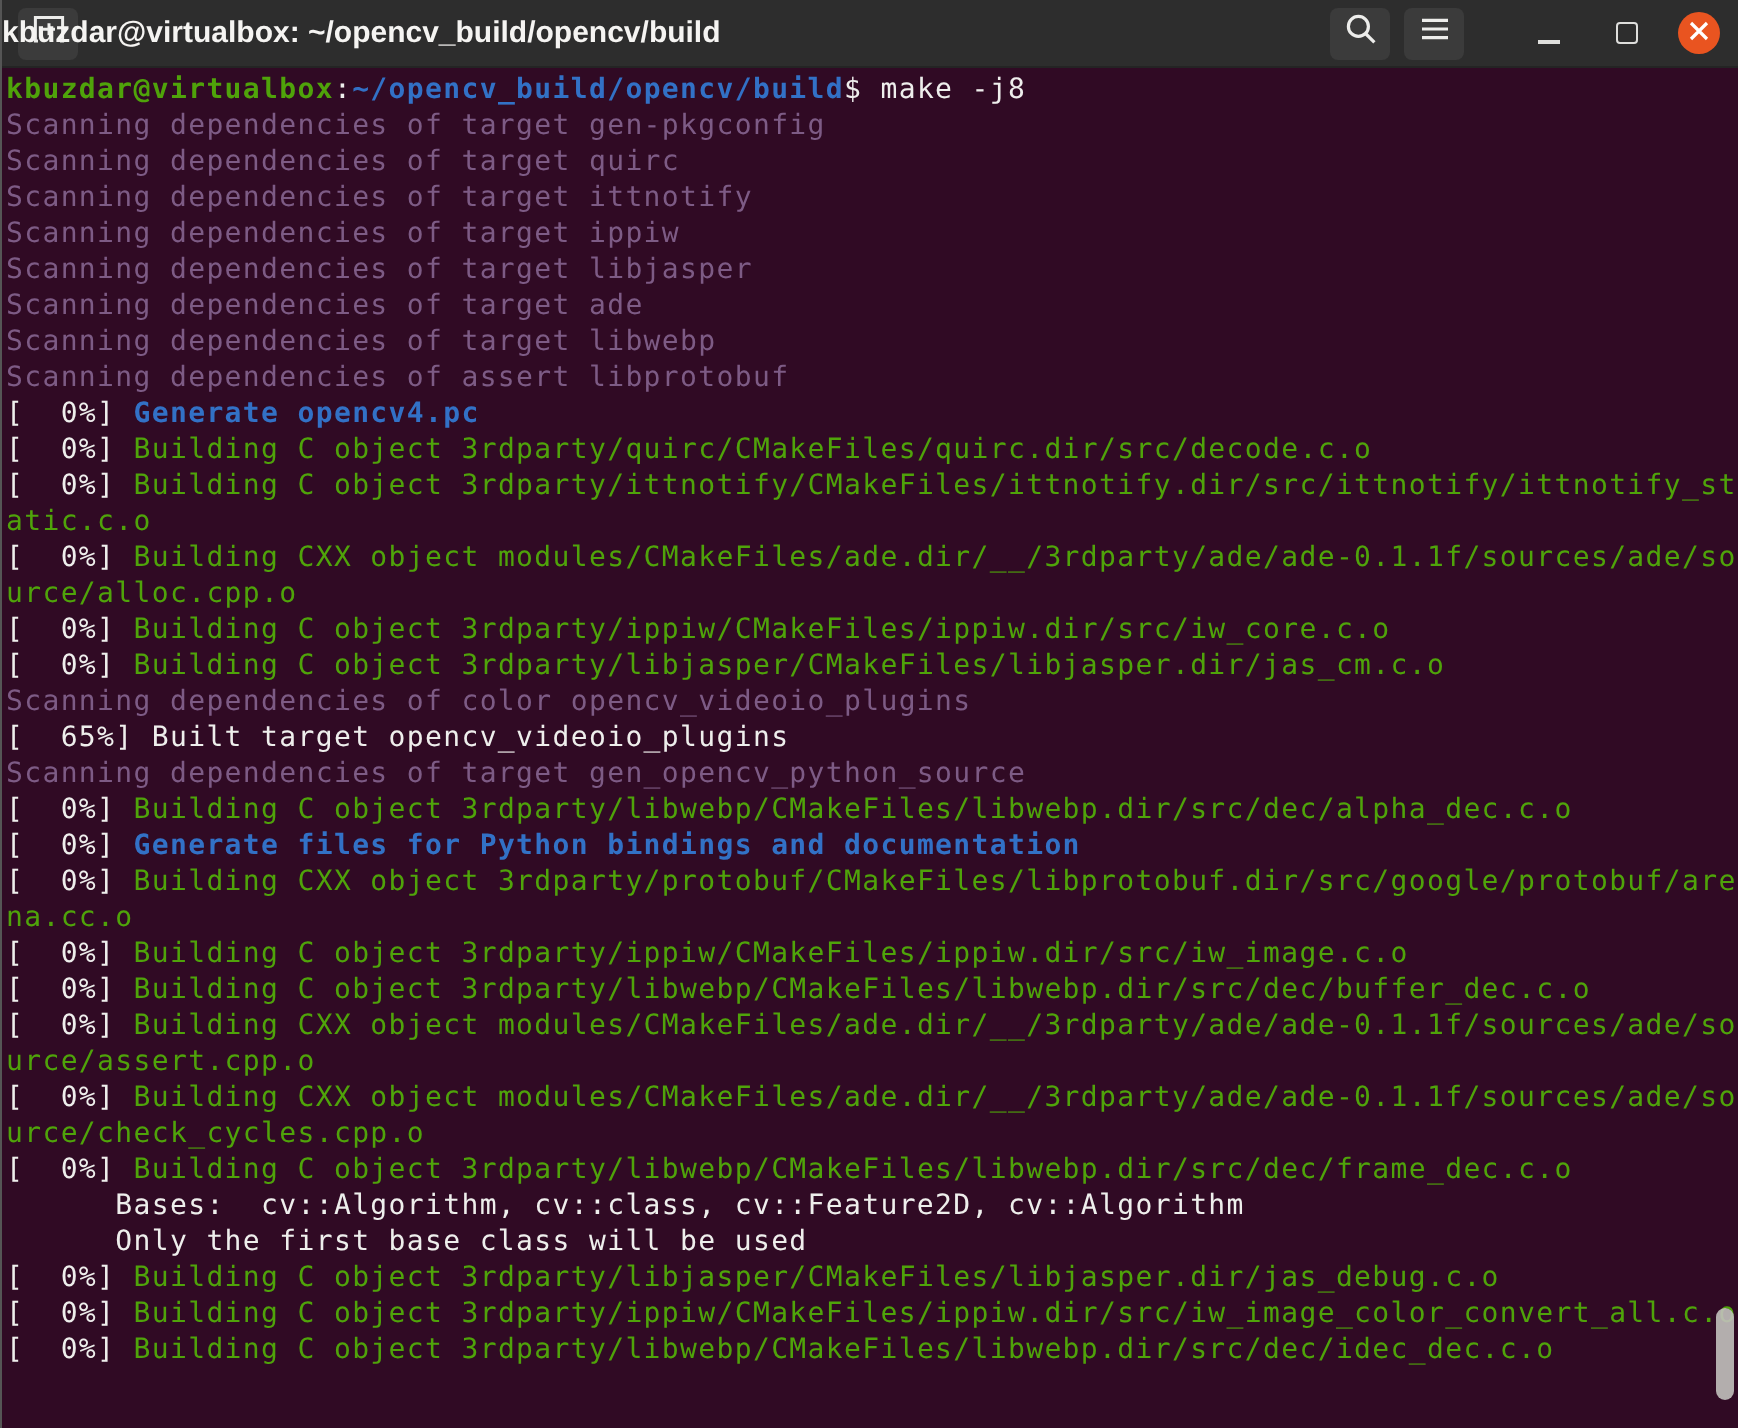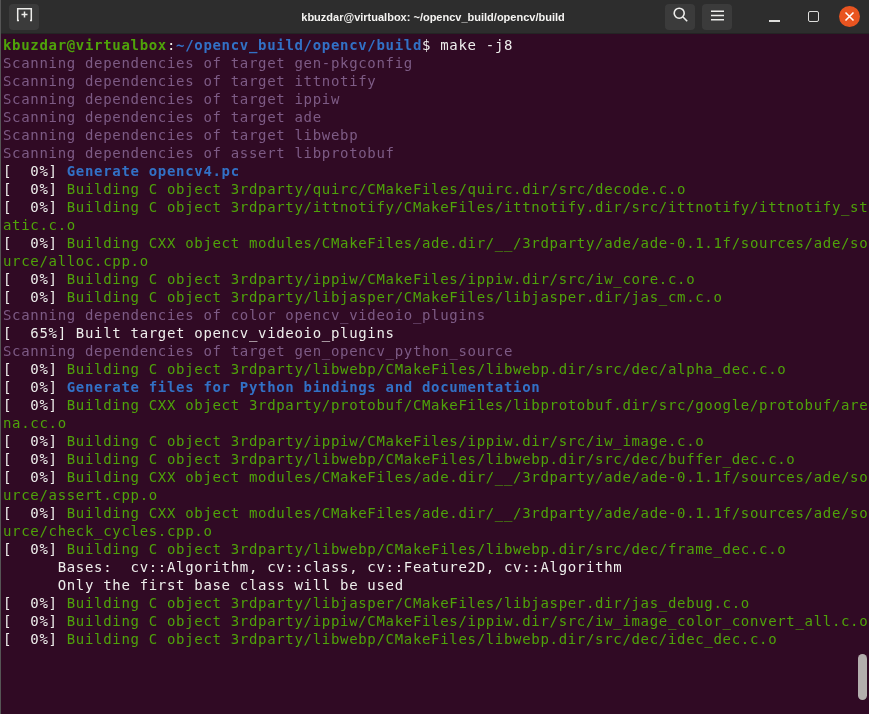--- a/index.html
+++ b/index.html
@@ -25,22 +25,22 @@
     height:34px;background:var(--titlebar-bg);
     display:flex;align-items:center;position:relative;
     border-bottom:1px solid #242424;
   }
   .tb-btn{
     width:30px;height:26px;border-radius:4px;background:var(--titlebar-btn-bg);
     display:flex;align-items:center;justify-content:center;flex:0 0 auto;
   }
   .newtab-btn{margin-left:8px;}
   .tb-title{
-    position:absolute;left:0;right:4px;text-align:center;
-    color:#f5f4f2;font-weight:bold;font-size:11px;pointer-events:none;
+    position:absolute;left:0;right:4px;text-align:left;
+    color:#f5f4f2;font-weight:bold;font-size:15px;pointer-events:none;
   }
   .tb-right{
     margin-left:auto;display:flex;align-items:center;height:34px;
     padding-right:9px;
   }
   .search-btn{margin-right:7px;}
   .menu-btn{margin-right:16px;}
   .win-ctl{
     width:26px;height:26px;display:flex;align-items:center;justify-content:center;
     margin-left:13px;
@@ -117,22 +117,24 @@
           </svg>
         </span>
       </div>
     </div>
   </div>
 
   <div class="terminal">
     <div>
         <div class="trow"><span class="seg-gb">kbuzdar@virtualbox</span><span class="seg-w">:</span><span class="seg-bb">~/opencv_build/opencv/build</span><span class="seg-w">$ make -j8</span></div>
         <div class="trow"><span class="seg-m">Scanning dependencies of target gen-pkgconfig</span></div>
+        <div class="trow"><span class="seg-m">Scanning dependencies of target quirc</span></div>
         <div class="trow"><span class="seg-m">Scanning dependencies of target ittnotify</span></div>
         <div class="trow"><span class="seg-m">Scanning dependencies of target ippiw</span></div>
+        <div class="trow"><span class="seg-m">Scanning dependencies of target libjasper</span></div>
         <div class="trow"><span class="seg-m">Scanning dependencies of target ade</span></div>
         <div class="trow"><span class="seg-m">Scanning dependencies of target libwebp</span></div>
         <div class="trow"><span class="seg-m">Scanning dependencies of assert libprotobuf</span></div>
         <div class="trow"><span class="seg-w">[  0%] </span><span class="seg-bb">Generate opencv4.pc</span></div>
         <div class="trow"><span class="seg-w">[  0%] </span><span class="seg-g">Building C object 3rdparty/quirc/CMakeFiles/quirc.dir/src/decode.c.o</span></div>
         <div class="trow"><span class="seg-w">[  0%] </span><span class="seg-g">Building C object 3rdparty/ittnotify/CMakeFiles/ittnotify.dir/src/ittnotify/ittnotify_st</span></div>
         <div class="trow"><span class="seg-g">atic.c.o</span></div>
         <div class="trow"><span class="seg-w">[  0%] </span><span class="seg-g">Building CXX object modules/CMakeFiles/ade.dir/__/3rdparty/ade/ade-0.1.1f/sources/ade/so</span></div>
         <div class="trow"><span class="seg-g">urce/alloc.cpp.o</span></div>
         <div class="trow"><span class="seg-w">[  0%] </span><span class="seg-g">Building C object 3rdparty/ippiw/CMakeFiles/ippiw.dir/src/iw_core.c.o</span></div>

